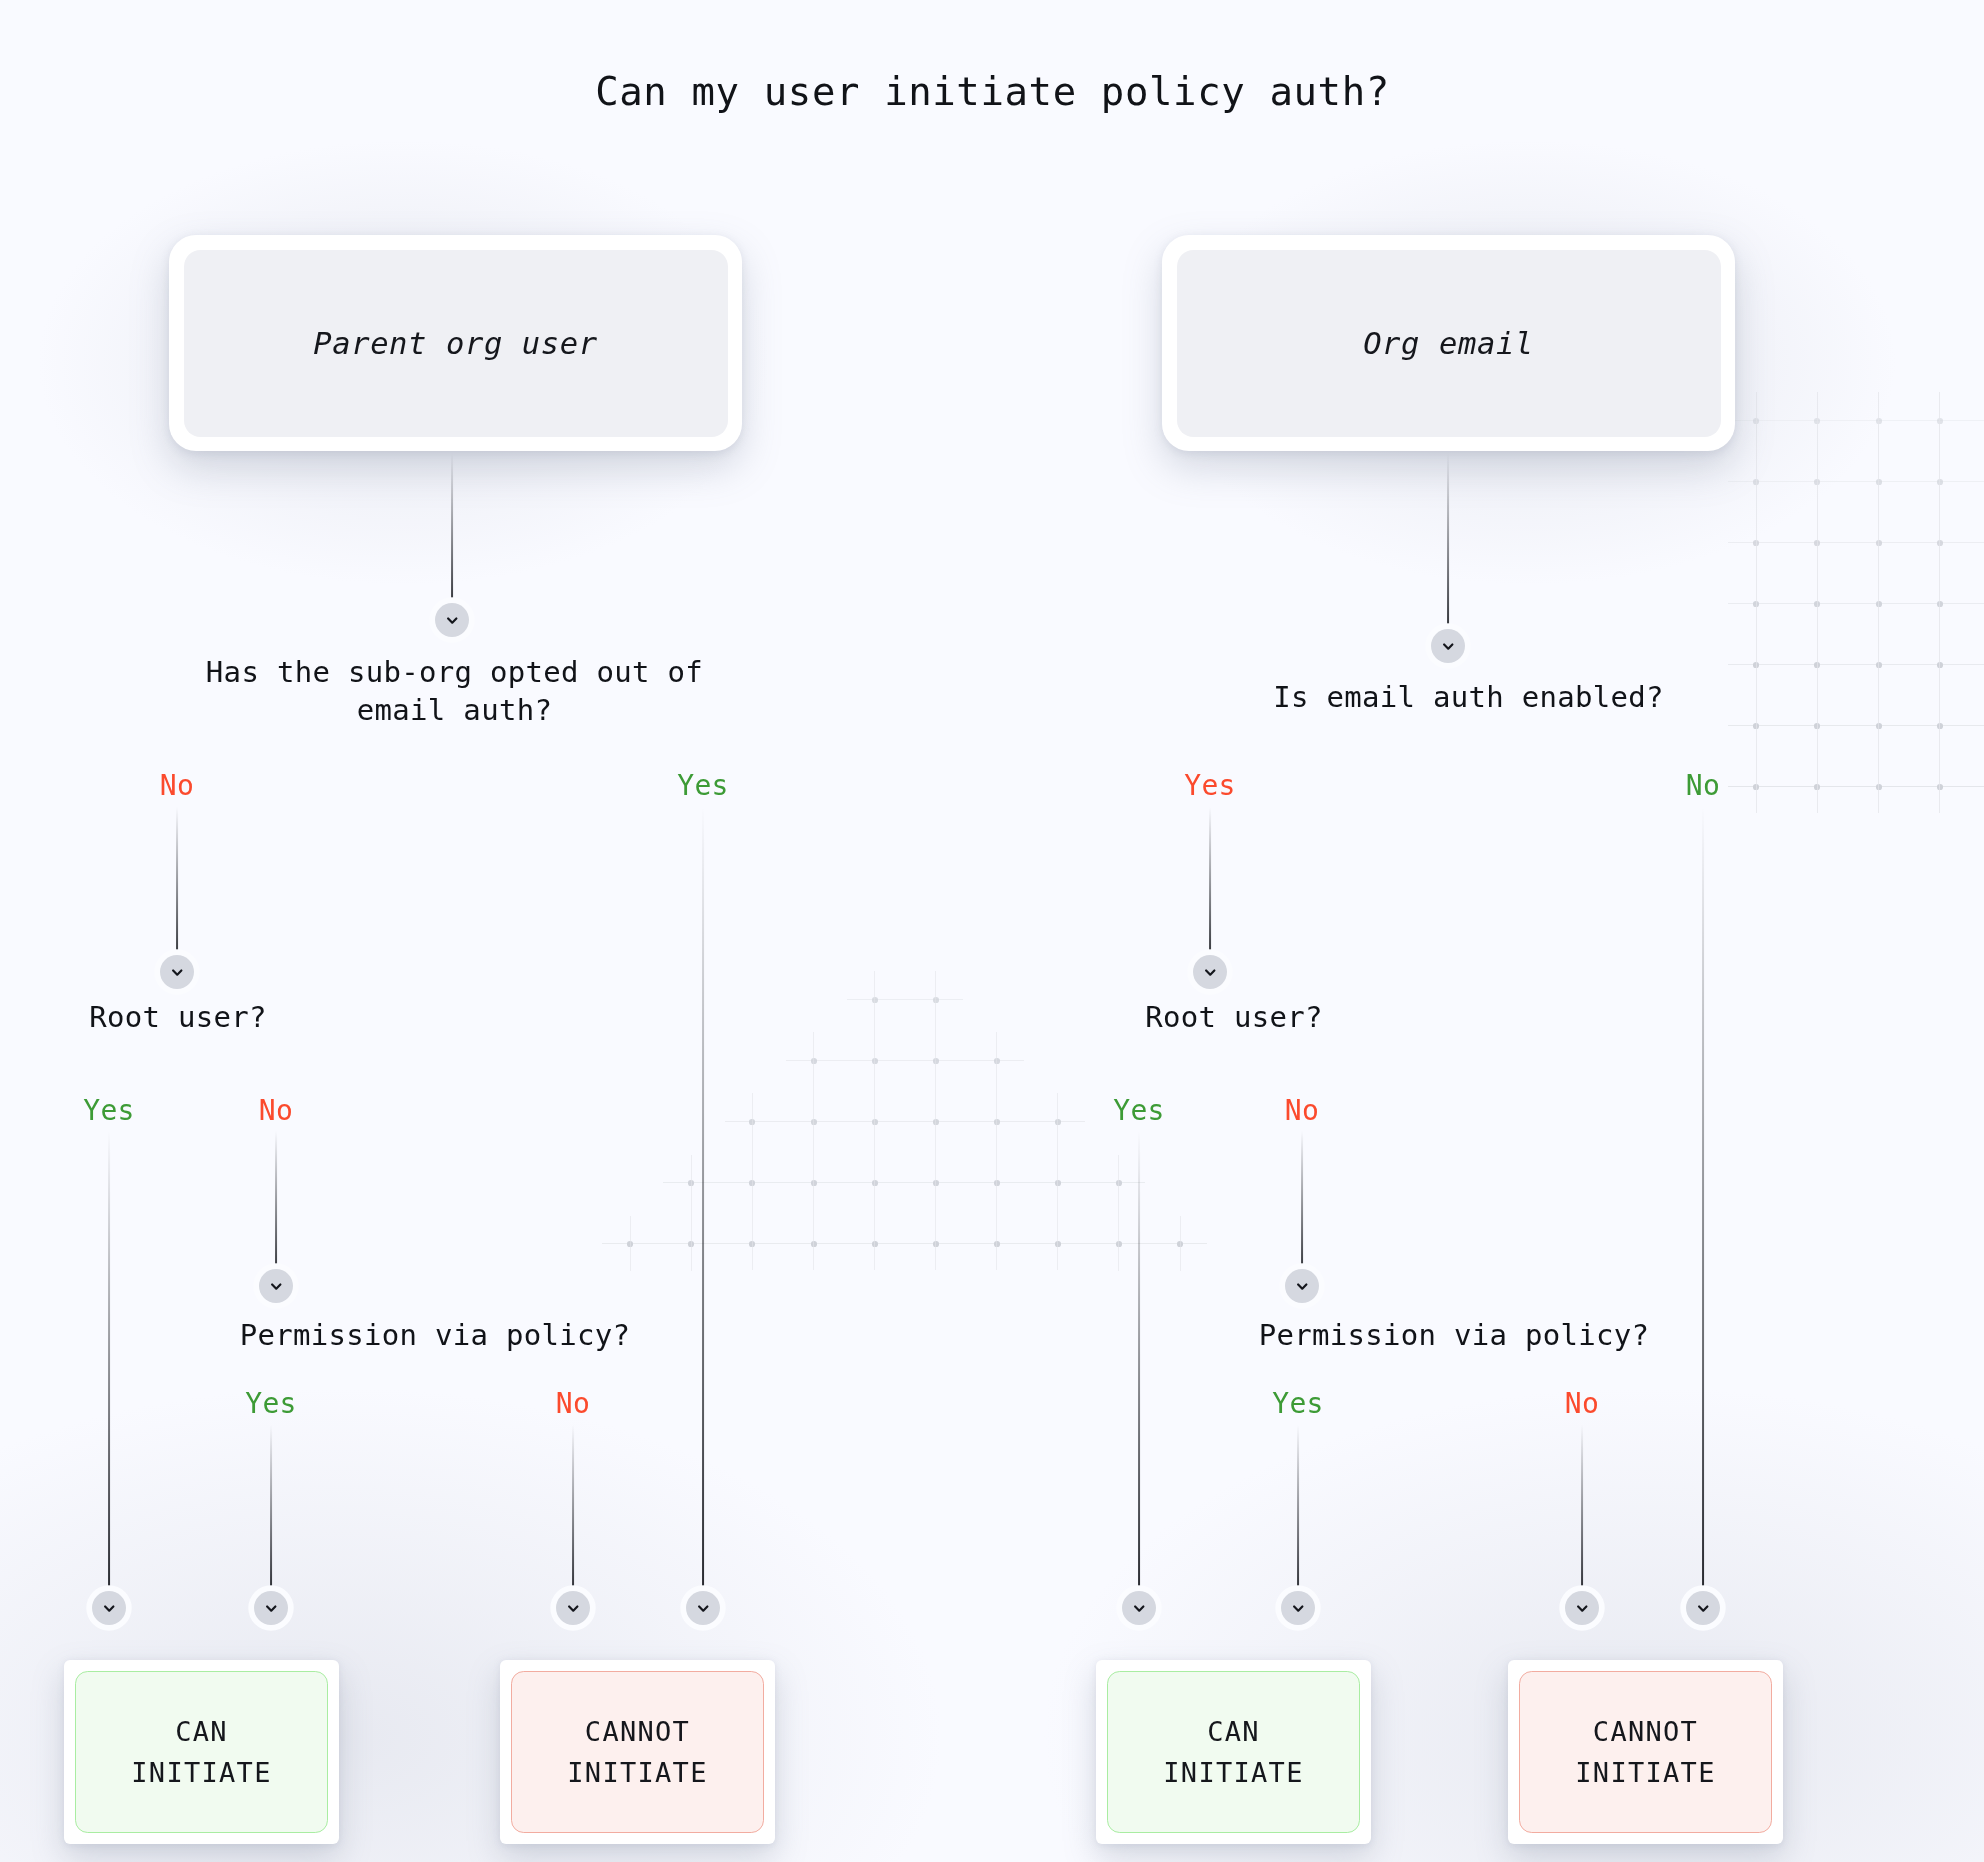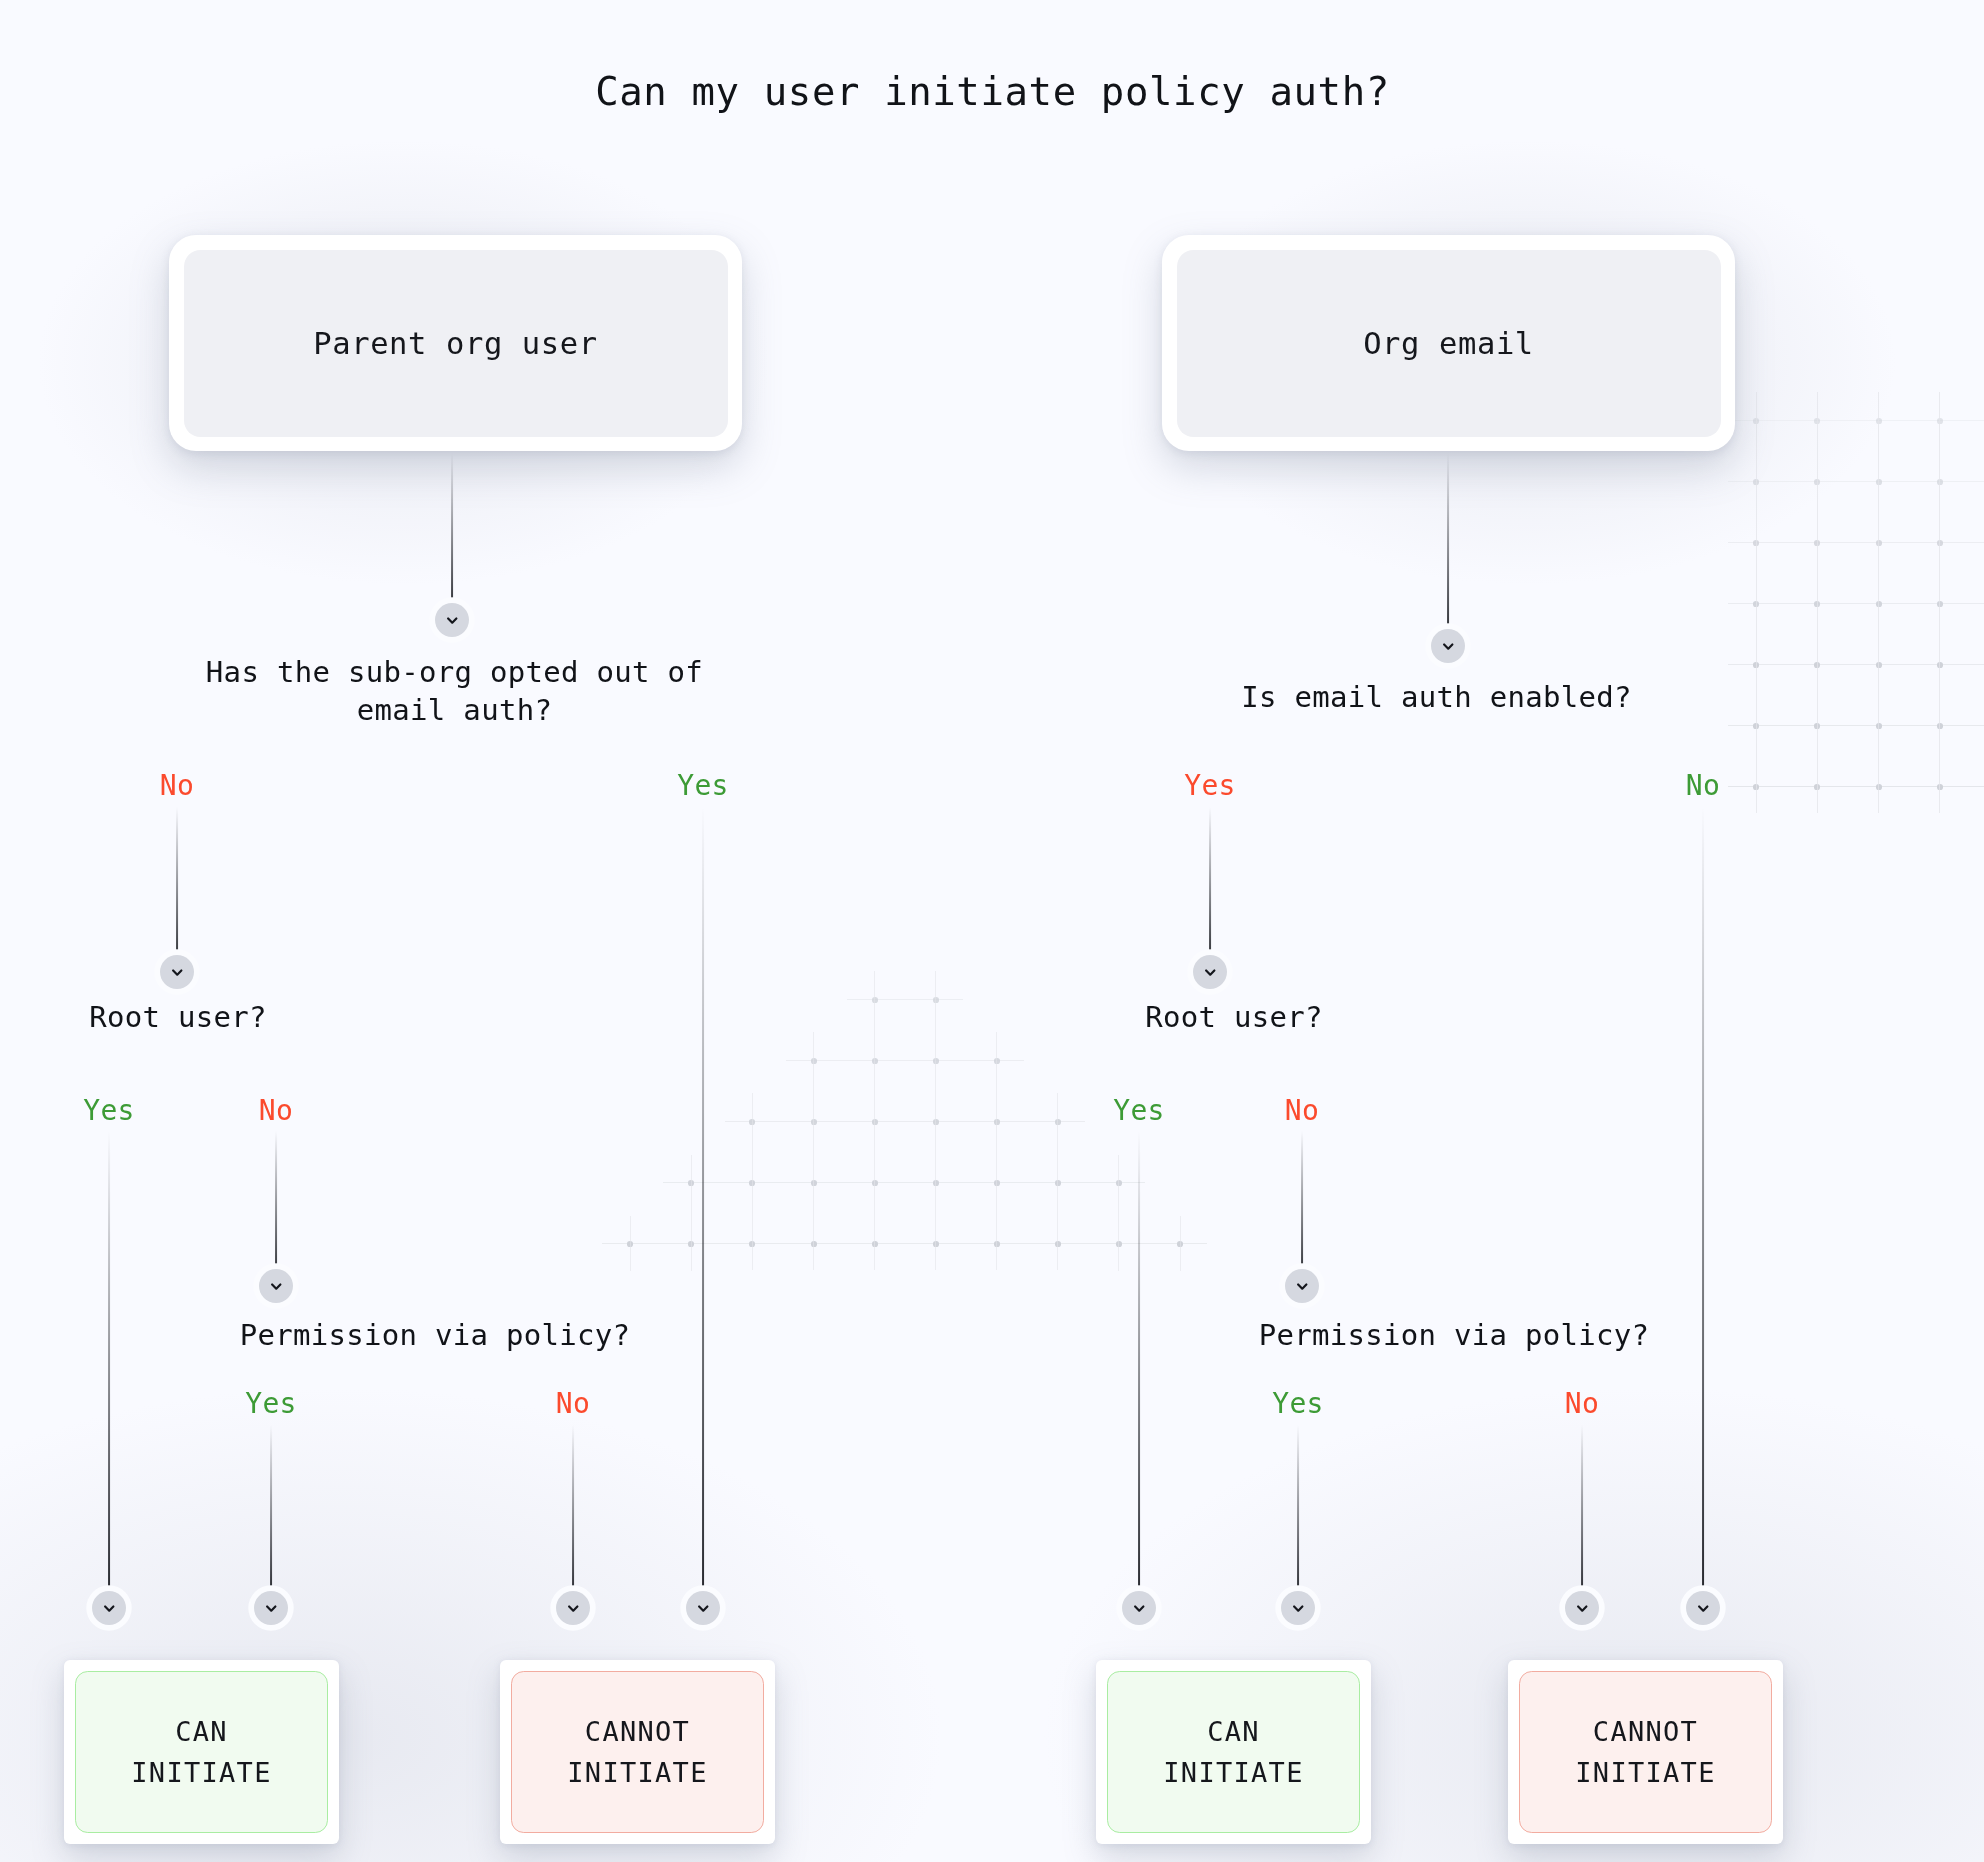--- a/index.html
+++ b/index.html
@@ -62,20 +62,21 @@
   
   .node-card {
     position: absolute;
     background: #ffffff;
     border-radius: 27px;
     box-shadow: 0 16.5px 38px rgba(130,138,160,.30), 0 2.5px 9px rgba(130,138,160,.16);
     z-index: 4;
     display: flex;
     align-items: center;
     justify-content: center;
+    font-style: italic;
   }
   .node-inner {
     background: #eff0f4;
     border-radius: 16.5px;
     width: calc(100% - 29px);
     height: calc(100% - 29px);
     display: flex;
     align-items: center;
     justify-content: center;
     font-size: 30.5px;
@@ -384,21 +385,21 @@
   <div class="term-inner cannot">
     <span>CANNOT</span>
     <span>INITIATE</span>
   </div>
 </div>
 
 <div class="node-card" style="left:1162px; top:235px; width:573px; height:216px;">
   <div class="node-inner">Org email</div>
 </div>
 
-<div class="qtext" style="left:1080px; top:679px; width:713px;">Is email auth enabled?</div>
+<div class="qtext" style="left:1112px; top:679px; width:713px;">Is email auth enabled?</div>
 
 <div class="blabel yes-red" style="left:1210px; top:769px;">Yes</div>
 <div class="blabel no-green" style="left:1703px; top:769px;">No</div>
 
 <div class="qtext" style="left:1024px; top:999px; width:420px;">Root user?</div>
 
 <div class="blabel yes-green" style="left:1139px; top:1094px;">Yes</div>
 <div class="blabel no-red" style="left:1302px; top:1094px;">No</div>
 
 <div class="qtext" style="left:1120px; top:1317px; width:668px;">Permission via policy?</div>

